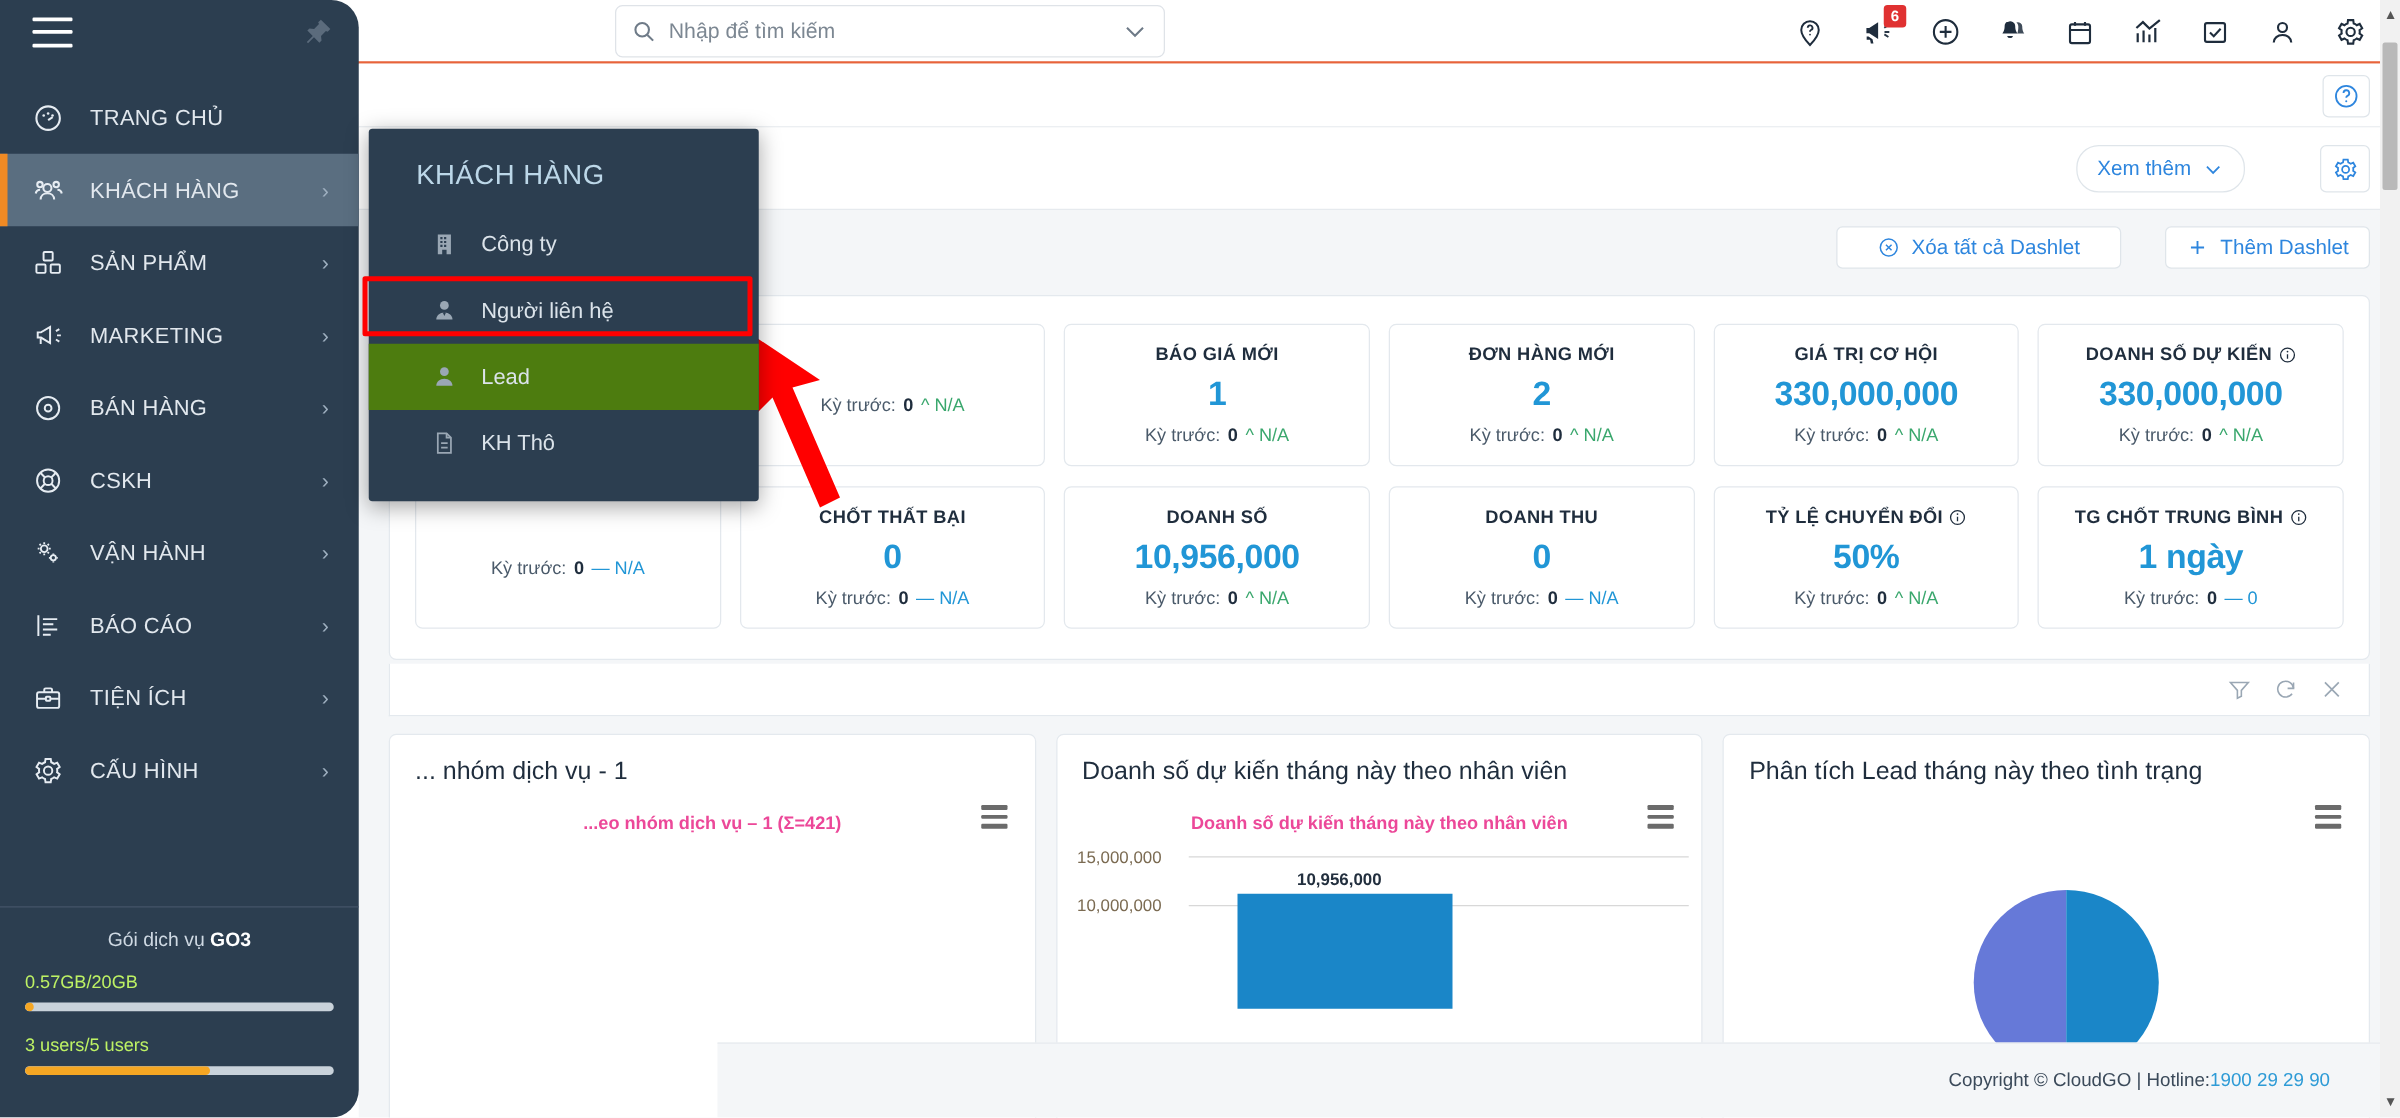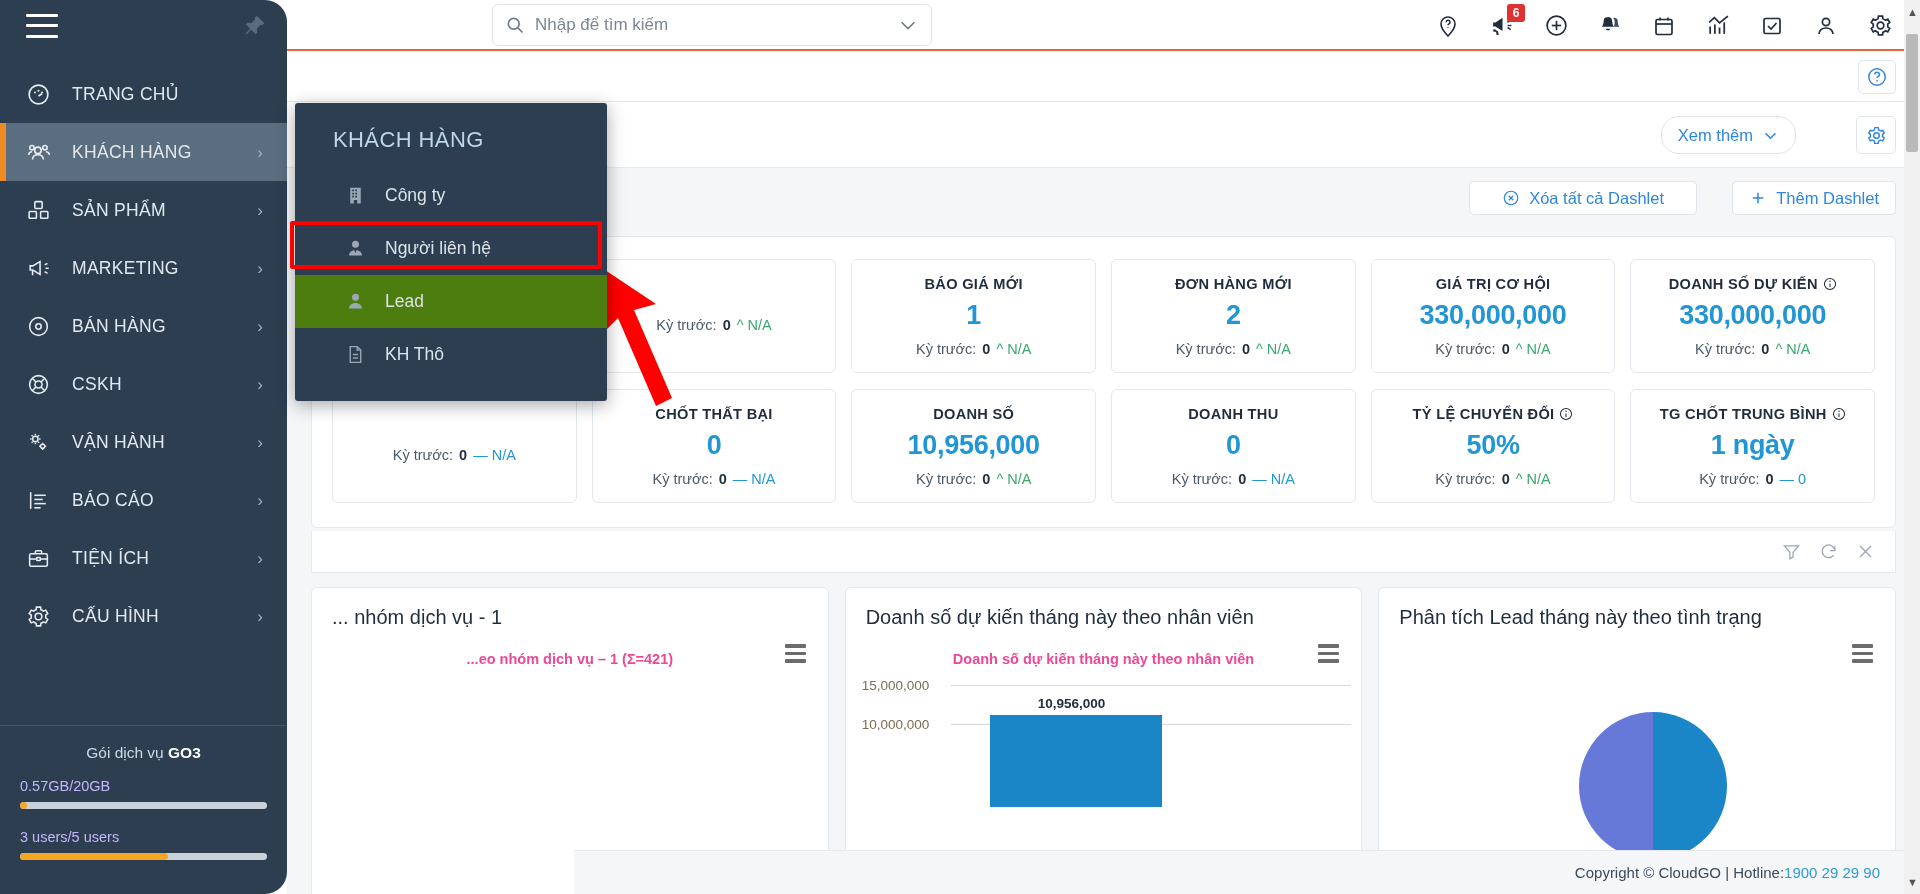--- a/index.html
+++ b/index.html
@@ -59,21 +59,21 @@
   .sb-item .sb-ico { width: 34px; display: flex; align-items: center; color: #e6ecf2; }
   .sb-item .sb-label { font-size: 17.5px; letter-spacing: .3px; margin-left: 12px; }
   .sb-item .sb-arrow { position: absolute; right: 24px; color: #9fb0c0; font-size: 17px; line-height: 1; }
   .sb-item.active { background: #5a6e80; }
   .sb-item.active::before {
     content: ""; position: absolute; left: 0; top: 0; width: 6px; height: 100%; background: #f08a24;
   }
   .sb-footer { position: absolute; left: 0; bottom: 0; width: 287px; padding: 0 20px 14px 20px; border-top: 1px solid #445468; }
   .sb-plan { text-align: center; color: #cfd9e3; font-size: 15.5px; padding: 18px 0 16px; }
   .sb-plan b { color: #ffffff; }
-  .sb-meter-label { color: #c4b5fd; font-size: 14.5px; margin-bottom: 8px; }
+  .sb-meter-label { color: #bef264; font-size: 14.5px; margin-bottom: 8px; }
   .sb-meter { height: 7px; border-radius: 4px; background: #c9d2da; overflow: hidden; margin-bottom: 20px; }
   .sb-meter > i { display: block; height: 100%; background: #f5a623; border-radius: 4px; }
 
   
   .flyout {
     position: absolute; left: 295px; top: 103px; width: 312px; height: 298px;
     background: #2c3e50; z-index: 60; border-radius: 3px;
     box-shadow: 0 4px 18px rgba(0,0,0,.35);
   }
   .flyout-title { color: #bcd7e8; font-size: 22px; padding: 24px 0 16px 38px; letter-spacing: .4px; }
@@ -145,24 +145,24 @@
   .chart-h { font-size: 20px; color: #1f2d3d; }
   .chart-sub { font-size: 14.5px; font-weight: bold; color: #ec4899; text-align: center; margin-top: 22px; }
   .burger-ico { position: absolute; right: 22px; top: 56px; cursor: pointer; }
   .burger-ico i { display: block; width: 21px; height: 3.5px; background: #6b6b6b; margin-bottom: 4px; border-radius: 1px; }
   .axis-lab { position: absolute; font-size: 13.5px; color: #7b6b52; }
   .grid-line { position: absolute; height: 1px; background: #d8d8d8; }
   .bar { position: absolute; background: #1a86c8; }
   .bar-lab { position: absolute; font-size: 13.5px; font-weight: bold; color: #222f3e; }
 
   .footer {
-    position: absolute; left: 287px; right: 0; bottom: 0; height: 44px;
+    position: absolute; left: 287px; right: 0; bottom: 0; height: 60px;
     background: #f4f6f8; border-top: 1px solid #e6eaee;
     display: flex; align-items: center; justify-content: flex-end;
-    padding-right: 40px; font-size: 15px; color: #3b4a5a;
+    padding-right: 56px; font-size: 15px; color: #3b4a5a;
   }
   .footer a { color: #2e9bd6; text-decoration: none; }
   .page-num { position: absolute; left: 300px; bottom: 11px; font-size: 15px; color: #3b4a5a; }
 
   .scrollbar { position: absolute; right: 0; top: 0; width: 16px; height: 894px; background: #f1f1f1; z-index: 70; }
   .scroll-thumb { position: absolute; top: 34px; left: 2px; width: 12px; height: 118px; background: #b9b9b9; border-radius: 2px; }
   .scroll-up, .scroll-down { position: absolute; left: 3px; color: #555; font-size: 11px; }
   .scroll-up { top: 6px; }
   .scroll-down { bottom: 6px; }
 </style>

